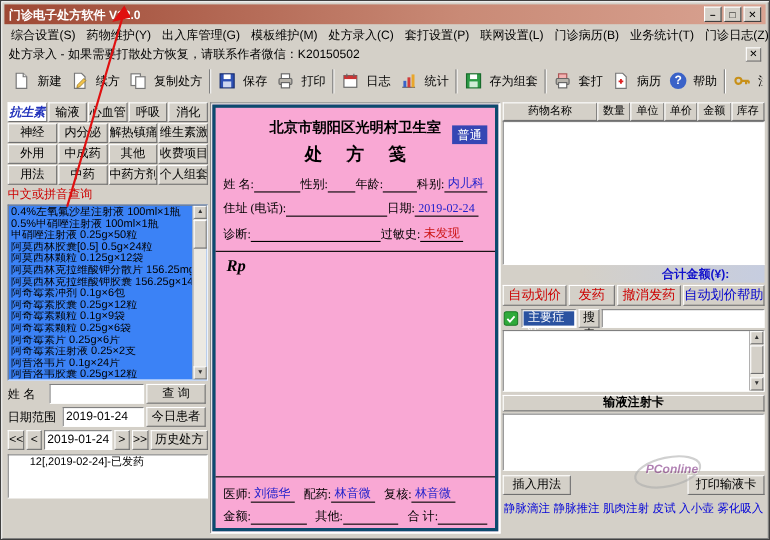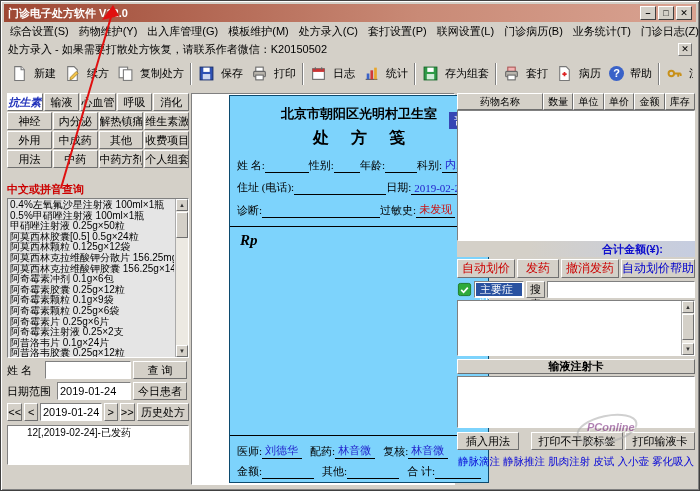--- a/index.html
+++ b/index.html
@@ -42,22 +42,22 @@
     font-weight:bold; font-size:11px; text-align:center; line-height:15px; display:inline-block; font-style:normal; }
 
   
   .left { position:absolute; left:6px; top:92px; width:182px; }
   .cat-grid { display:flex; flex-direction:column; gap:1px; }
   .cat-row { display:flex; gap:1px; }
   .cat { flex:1; height:18px; background:#d4d0c8; border:1px solid;
     border-color:#fff #707070 #707070 #fff; text-align:center; line-height:16px;
     white-space:nowrap; overflow:hidden; font-size:11px; }
   .cat.active { background:#fff; color:#2233bb; font-weight:bold; font-style:italic; }
-  .hint { color:#cc0000; font-weight:bold; height:15px; line-height:15px; margin-top:14px; }
-  .druglist { position:relative; height:160px; margin-top:1px; background:#e5e5e5;
+  .hint { color:#cc0000; font-weight:normal; height:15px; line-height:15px; margin-top:2px; }
+  .druglist { position:relative; height:160px; margin-top:1px; background:#3b82f6;
     border:1px solid; border-color:#808080 #fff #fff #808080; overflow:hidden; padding:1px 14px 0 2px; }
   .drug { height:10.6px; font-size:10px; line-height:10.5px; white-space:nowrap; overflow:hidden; }
   .vscroll { position:absolute; right:0; top:0; bottom:0; width:13px; background:#ece9e2;
     border-left:1px solid #aaa; display:flex; flex-direction:column; }
   .sb-btn { height:12px; background:#d4d0c8; border:1px solid; border-color:#fff #707070 #707070 #fff;
     font-size:6px; text-align:center; line-height:10px; color:#333; }
   .sb-thumb { height:26px; margin-top:1px; background:#d4d0c8; border:1px solid; border-color:#fff #707070 #707070 #fff; }
   .sb-track { flex:1; }
   .prow { display:flex; align-items:center; gap:2px; margin-top:3px; height:18px; }
   .plabel { white-space:nowrap; }
@@ -65,22 +65,22 @@
     height:18px; font-size:11px; padding:0 2px; font-family:inherit; }
   .pbtn { height:18px; background:#d4d0c8; border:1px solid; border-color:#fff #707070 #707070 #fff;
     text-align:center; line-height:16px; white-space:nowrap; }
   .histlist { height:40px; margin-top:4px; background:#fff; border:1px solid;
     border-color:#808080 #fff #fff #808080; font-size:10px; padding:1px 19px; overflow:hidden; }
   .hist-item { height:11px; line-height:11px; white-space:nowrap; }
 
   
   .paper-wrap { position:absolute; left:190px; top:92px; width:264px; height:392px;
     background:#fff; border:1px solid; border-color:#808080 #fff #fff #808080; padding:1px; }
-  .paper { position:relative; width:100%; height:100%; border:1px solid #0c4a6e; background:#7dd3fc;
-    font-family:"Liberation Serif","DejaVu Serif",serif;margin-left:36px; }
+  .paper { position:relative; width:100%; height:100%; border:3px solid #0c4a6e; background:#f9a8d4;
+    font-family:"Liberation Serif","DejaVu Serif",serif; }
   .clinic { text-align:center; font-size:13px; font-weight:bold; margin-top:9px; }
   .rx-title { text-align:center; font-size:16px; font-weight:bold; letter-spacing:9px; margin-top:5px; text-indent:9px; }
   .badge { position:absolute; right:7px; top:16px; background:#3646b4; color:#fff;
     padding:1px 5px; font-size:11px; font-family:"Liberation Sans",sans-serif; }
   .fields { margin:8px 7px 0; }
   .frow { display:flex; align-items:flex-end; margin-top:7px; white-space:nowrap; font-size:11px; }
   .blank { display:inline-block; border-bottom:1px solid #000; height:12px; }
   .val-blue { color:#2222cc; border-bottom:1px solid #000; padding:0 3px; }
   .val-red  { color:#cc1111; border-bottom:1px solid #000; padding:0 3px; }
   .fields-divider { border-bottom:1px solid #000; margin:8px 0 0; }
@@ -445,21 +445,20 @@
         <div class="sb-thumb"></div>
         <div class="sb-track"></div>
         <div class="sb-btn">▼</div>
       </div>
     </div>
     <div class="inf-title">输液注射卡</div>
     <div class="inf-box"></div>
     <div class="inf-actions">
       <div class="pbtn insert-btn">插入用法</div>
       <div class="spacer"></div>
-      <div class="pbtn" style="width:92px">打印不干胶标签</div>
       <div class="pbtn" style="width:70px">打印输液卡</div>
     </div>
     <div class="routes">
       <span>静脉滴注</span>
       <span>静脉推注</span>
       <span>肌肉注射</span>
       <span>皮试</span>
       <span>入小壶</span>
       <span>雾化吸入</span>
     </div>

